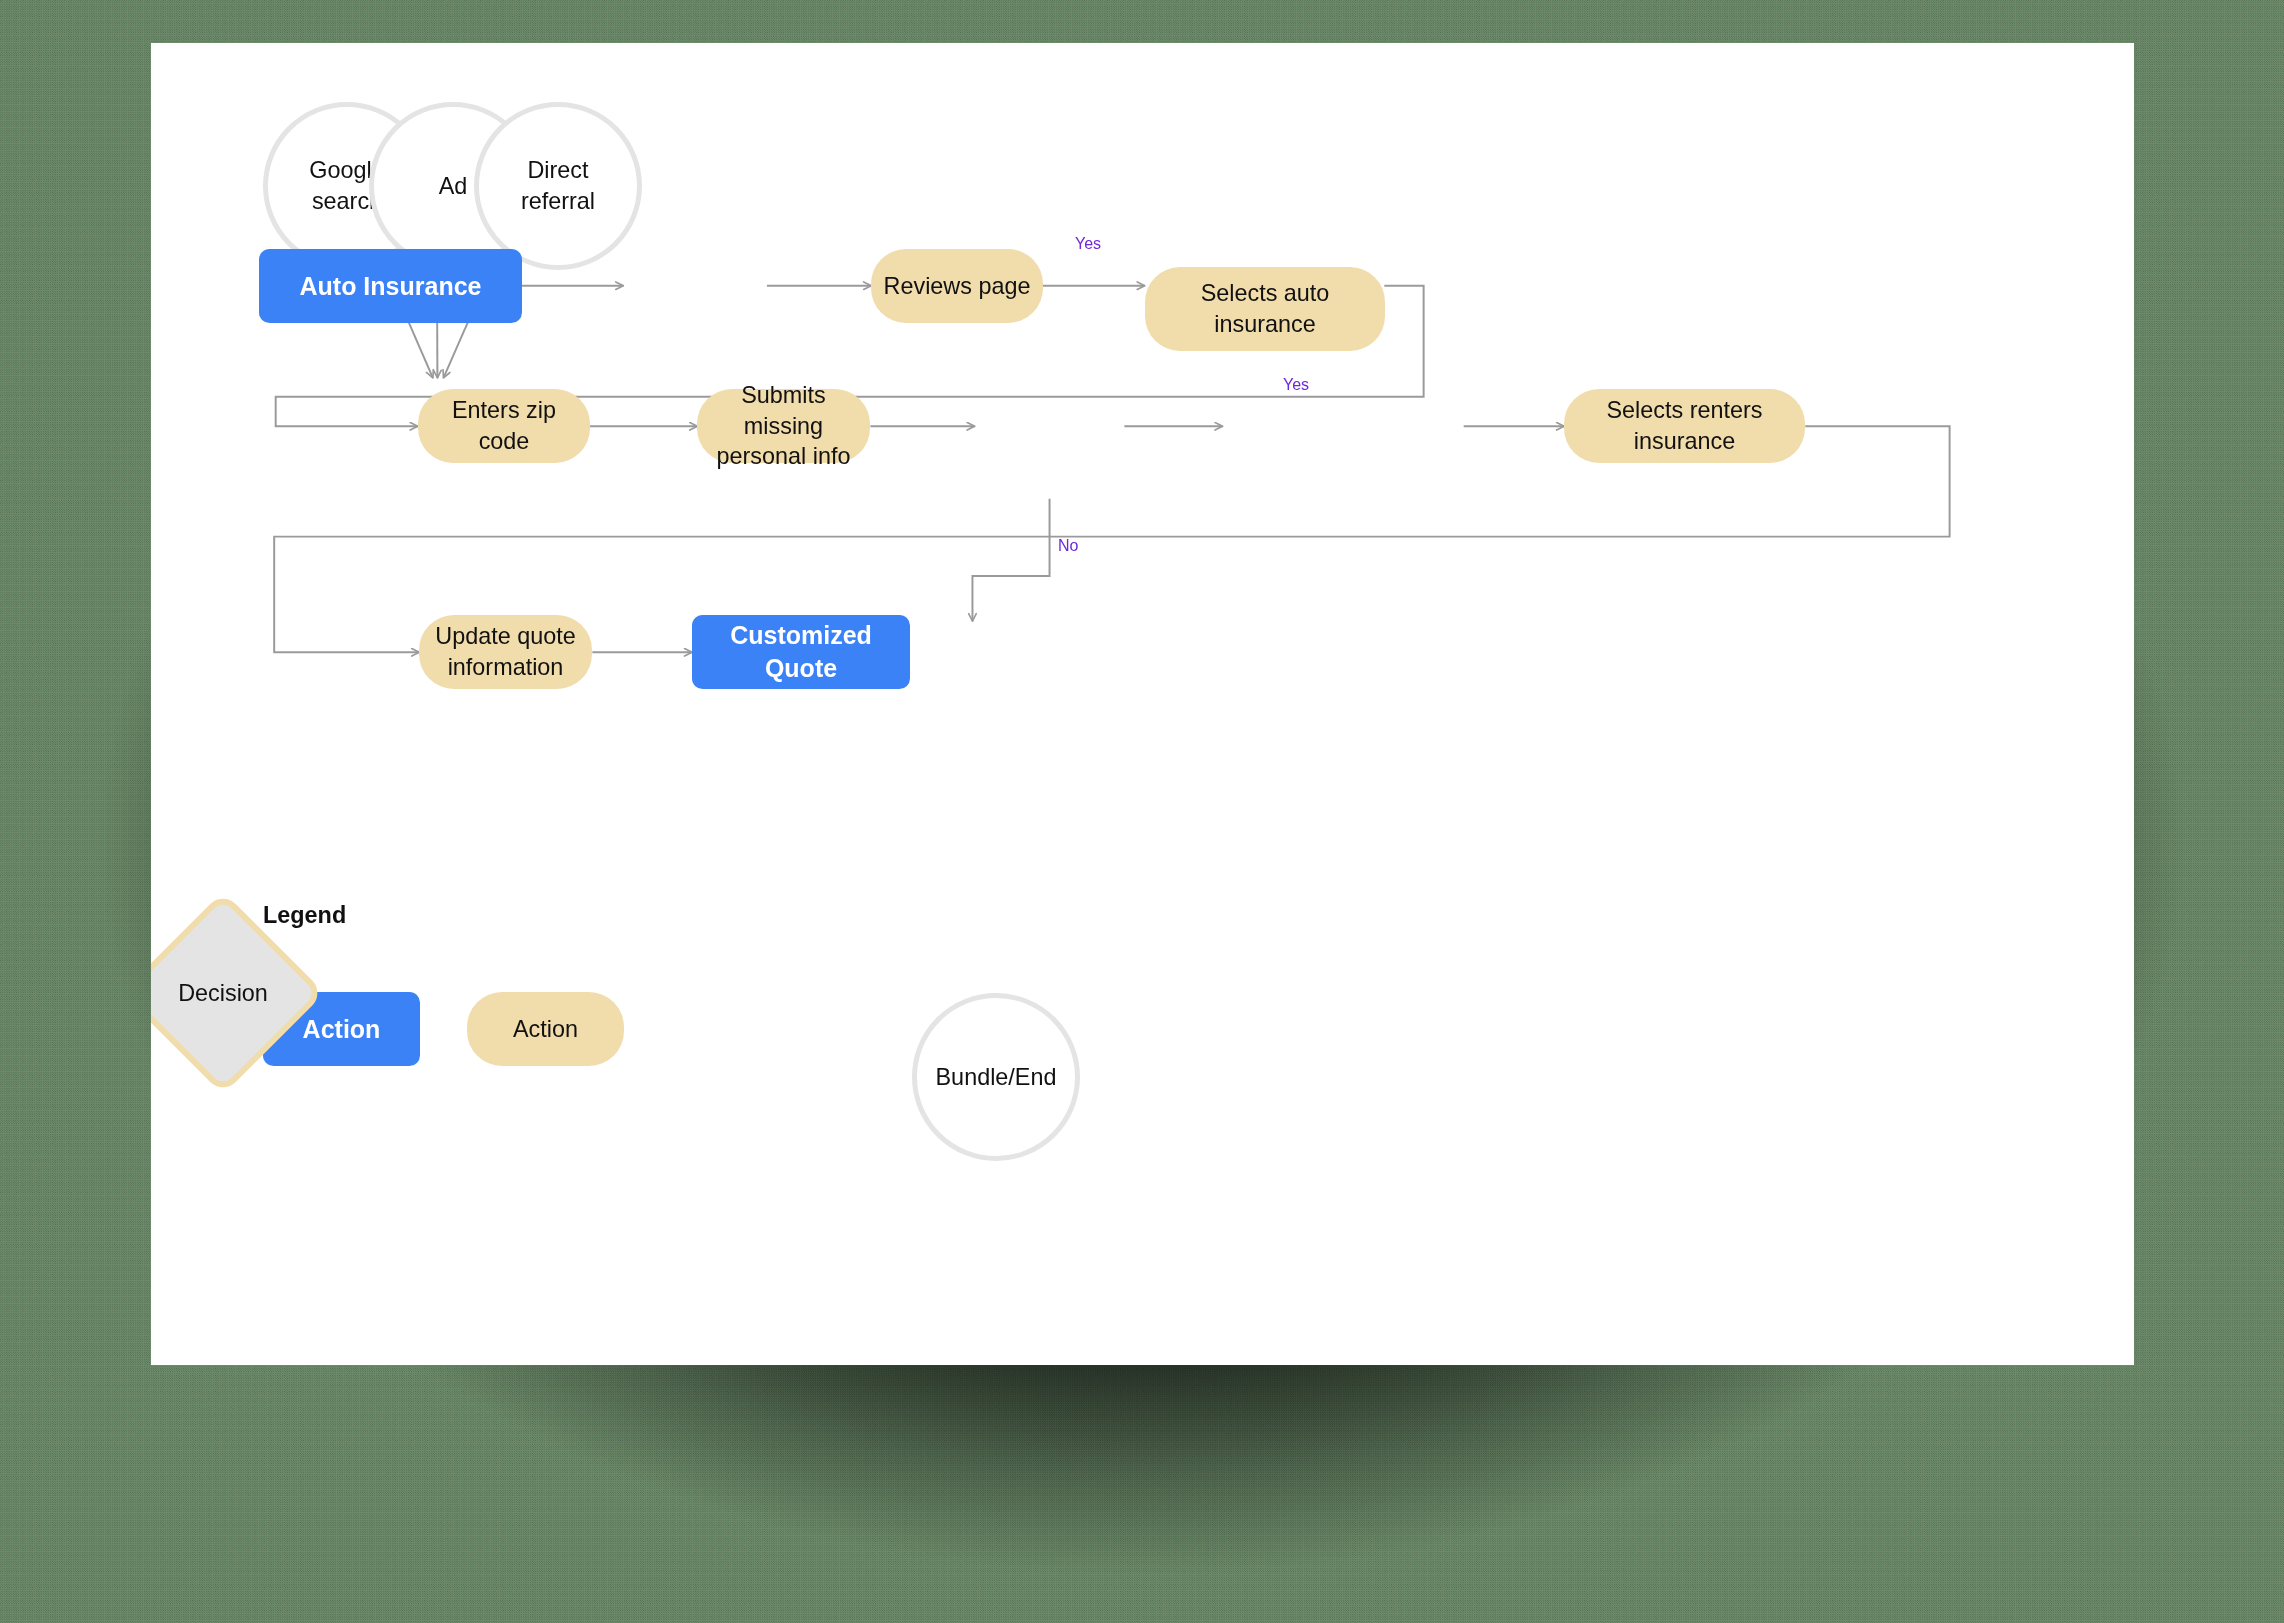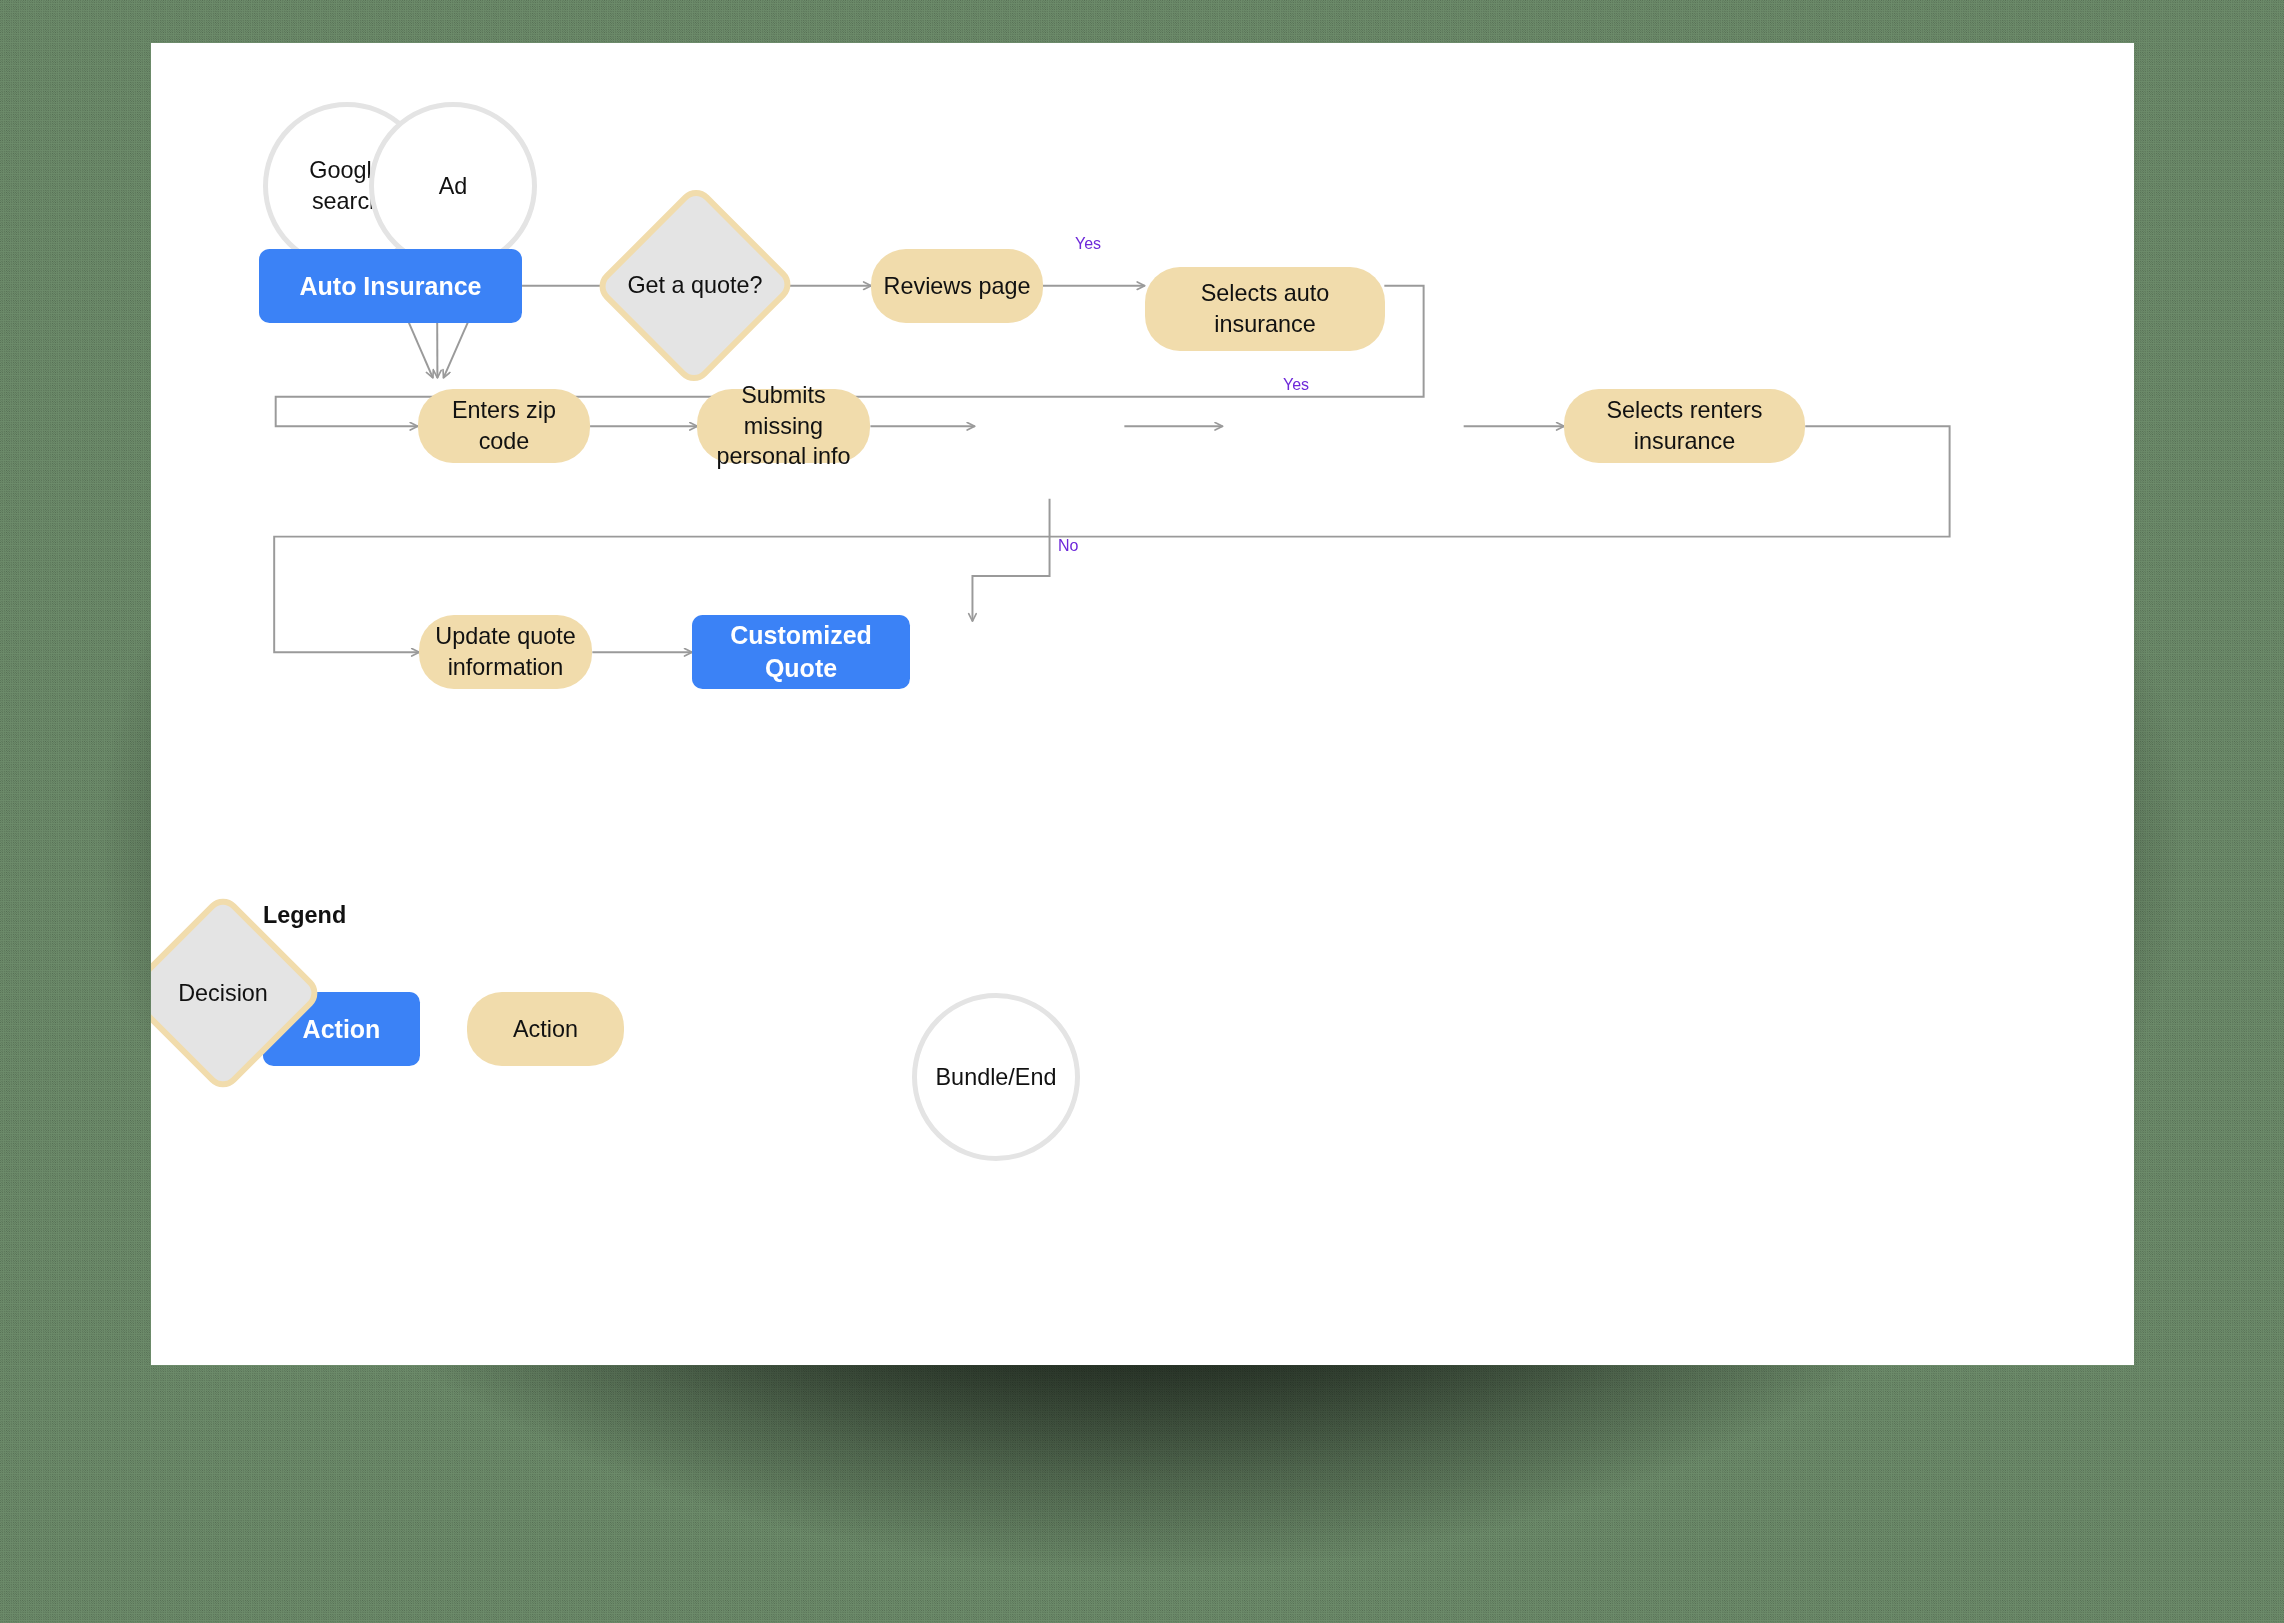--- a/index.html
+++ b/index.html
@@ -165,29 +165,28 @@
         <path d="M 584 806 L 716 806"></path>
       </g>
     </svg>
 
     <div class="node n-terminal" style="left:112px; top:59px; width:168px; height:168px;">
       <span class="label">Google<br>search</span>
     </div>
     <div class="node n-terminal" style="left:218px; top:59px; width:168px; height:168px;">
       <span class="label">Ad</span>
     </div>
+    <div class="node n-terminal" style="left:323px; top:59px; width:168px; height:168px;">
+      <span class="label">Direct<br>referral</span>
+    </div>
 
     <div class="node n-screen" style="left:108px; top:206px; width:263px; height:74px;">
       <span class="label">Auto Insurance</span>
     </div>
 
-    <div class="node n-decision" style="left:472px; top:169px; width:144px; height:147px;">
-      <span class="dia"></span>
-      <span class="label">Get a quote?</span>
-    </div>
 
     <span class="edge-label" style="left:924px; top:192px;">Yes</span>
 
     <div class="node n-action" style="left:720px; top:206px; width:172px; height:74px;">
       <span class="label">Reviews page</span>
     </div>
 
     <div class="node n-action" style="left:994px; top:224px; width:240px; height:84px;align-items:center;">
       <span class="label">Selects auto<br>insurance</span>
     </div>

